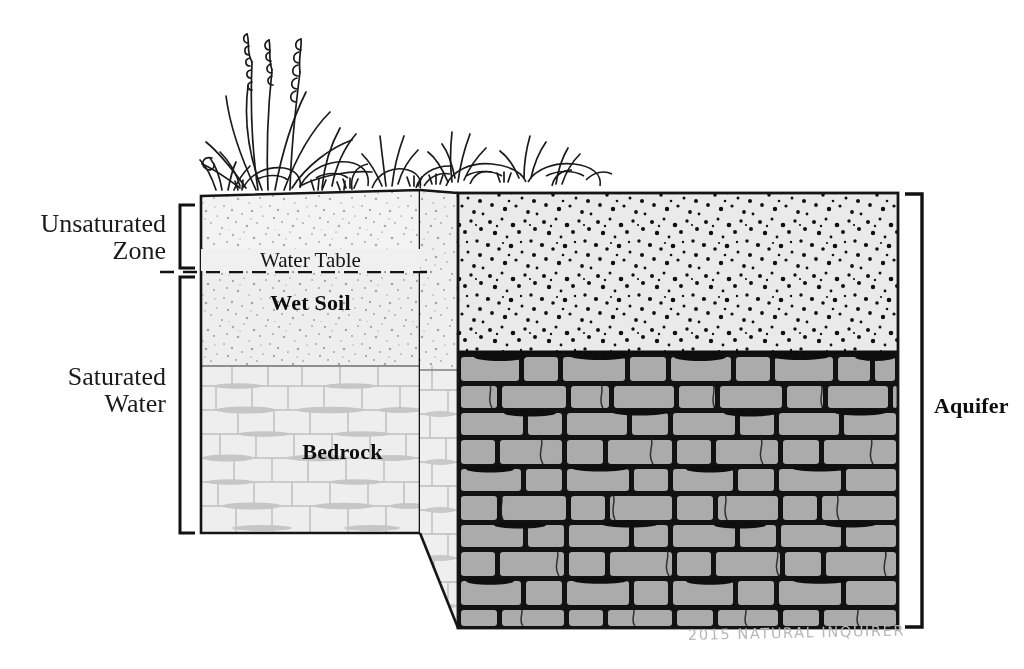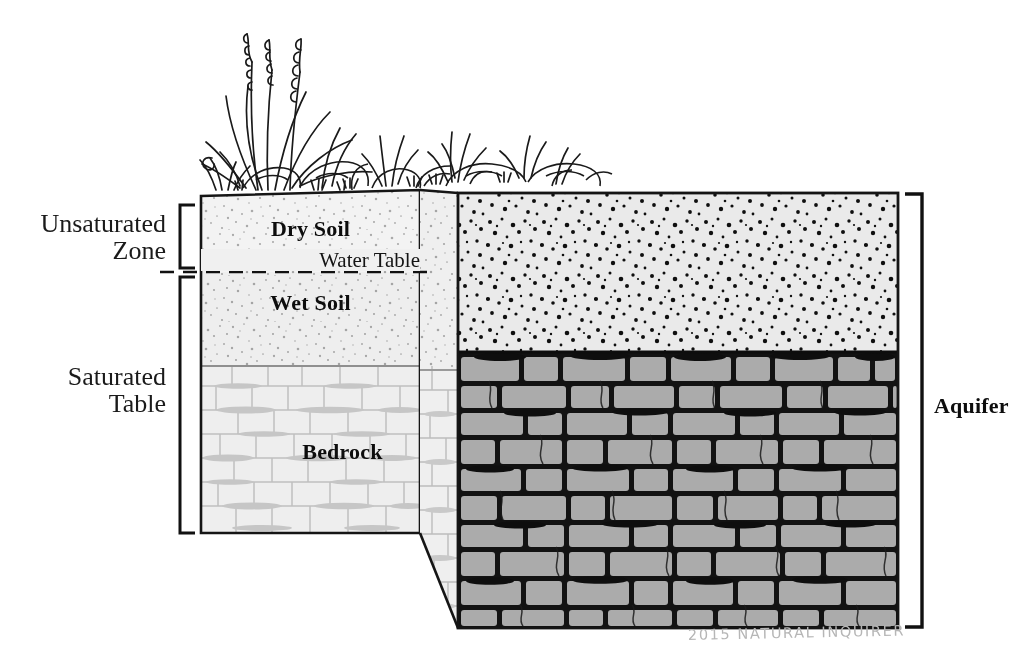--- a/index.html
+++ b/index.html
@@ -436,25 +436,24 @@
 
     <path d="M195,205 H180 V268 H195" fill="none" stroke="#111" stroke-width="3"></path>
     <path d="M195,277 H180 V533 H195" fill="none" stroke="#111" stroke-width="3"></path>
     <path d="M905,194 H922 V627 H905" fill="none" stroke="#111" stroke-width="3.4"></path>
   </svg>
 
   <div class="lbl lbl-zone" style="left:26px;top:210px;width:140px;">Unsaturated
 Zone</div>
 
   <div class="lbl lbl-zone" style="left:26px;top:363px;width:140px;">Saturated
-Table</div>
-
-  <div class="lbl lbl-bold" style="left:201px;top:217px;width:219px;text-align:center;">Dry Soil</div>
-
-  <div class="lbl lbl-plain" style="left:201px;top:249px;width:219px;text-align:right;
+Water</div>
+
+
+  <div class="lbl lbl-plain" style="left:201px;top:249px;width:219px;text-align:center;
               background:#f0f0f0;">Water Table</div>
 
   <div class="lbl lbl-bold" style="left:201px;top:291px;width:219px;text-align:center;">Wet Soil</div>
 
   <div class="lbl lbl-bold" style="left:201px;top:440px;width:219px;text-align:center;margin-left:32px;">Bedrock</div>
 
   <div class="lbl lbl-bold" style="left:934px;top:394px;">Aquifer</div>
 
   <div class="lbl lbl-sig" style="left:688px;top:628px;">2015 NATURAL INQUIRER</div>
 

